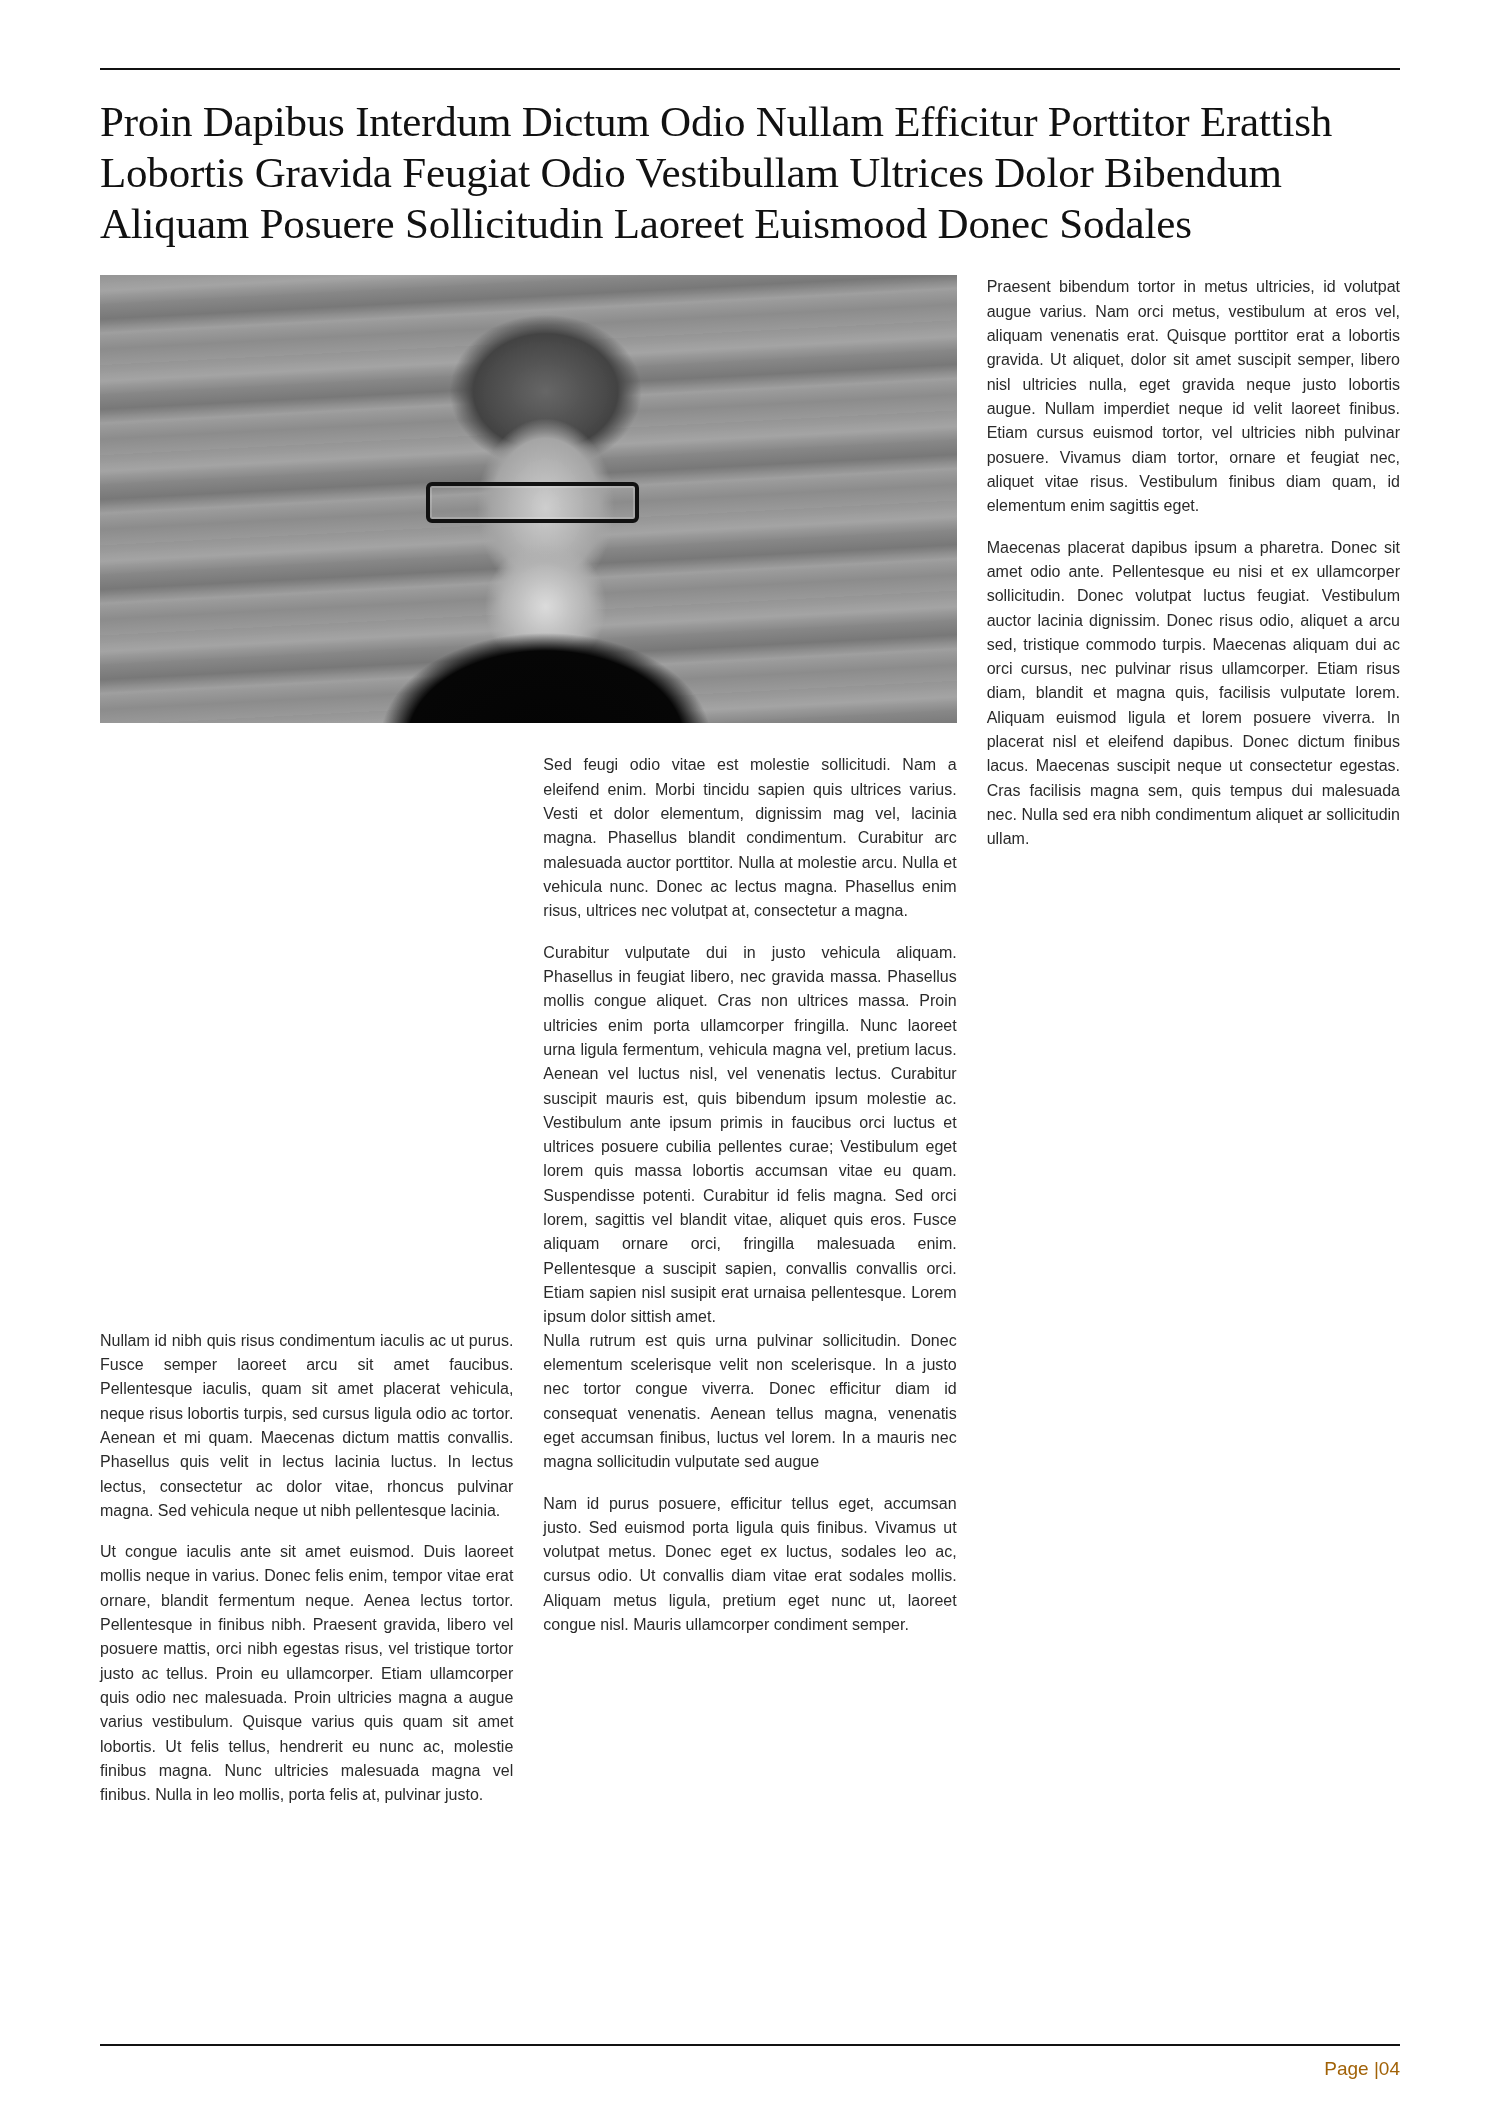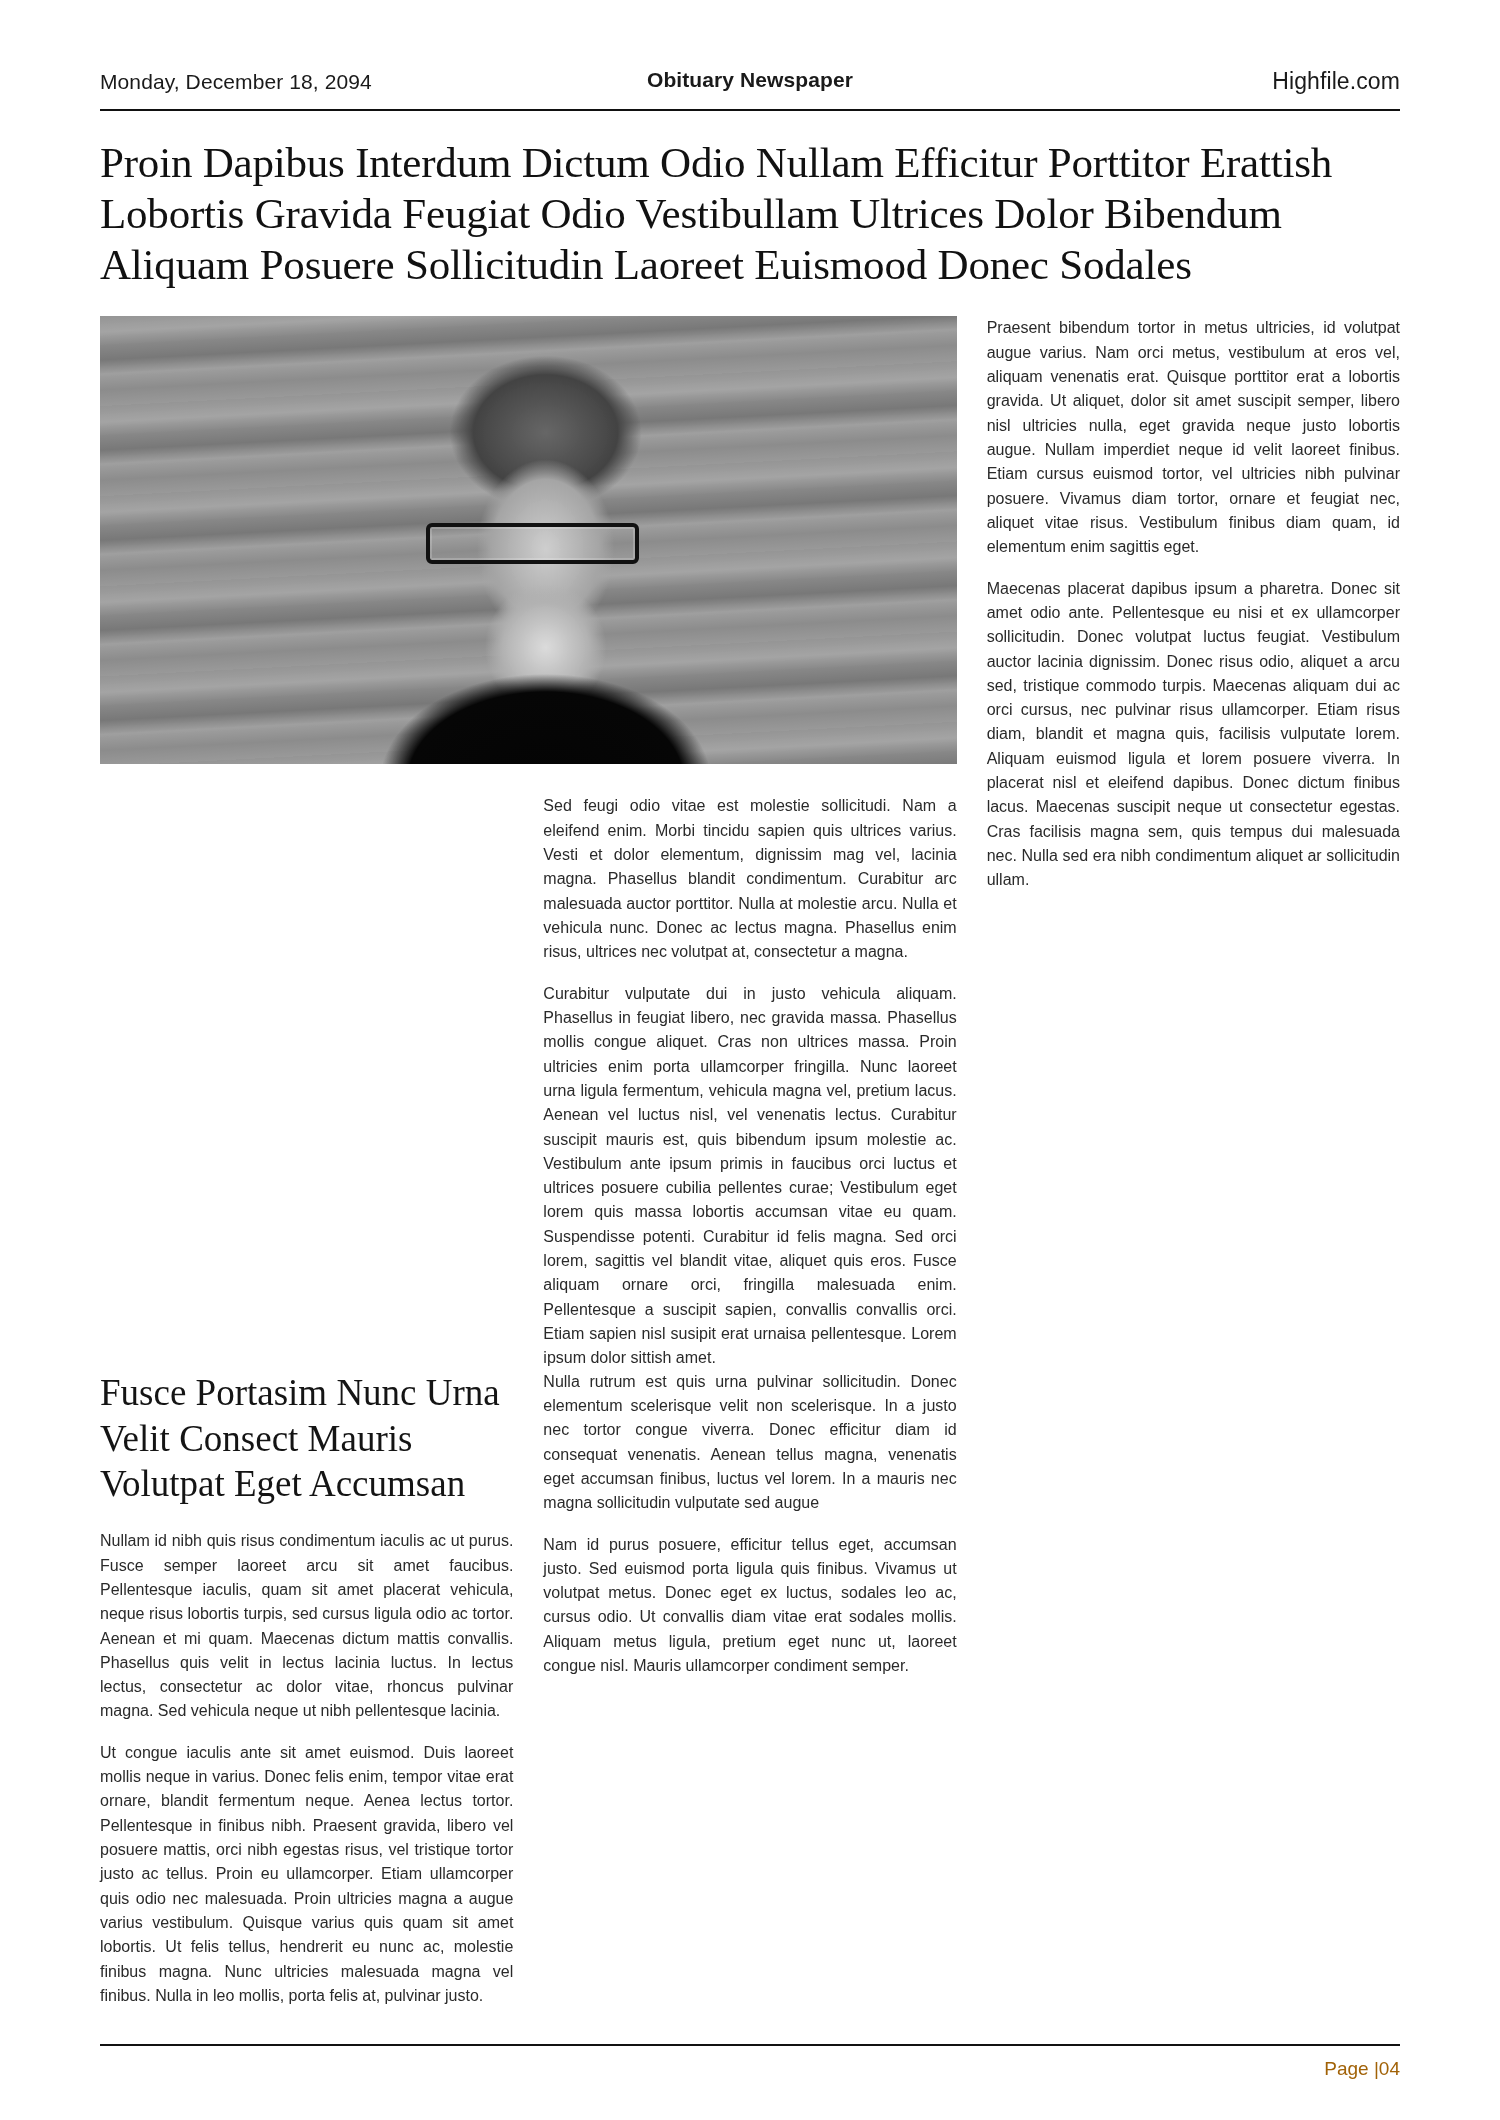--- a/index.html
+++ b/index.html
@@ -142,27 +142,20 @@
     font-size: 19px;
     padding-top: 12px;
     color: #a16207;
   }
 </style>
 </head>
 <body>
 
 <div class="page">
 
-  <div class="masthead-wrap">
-    <div class="masthead">
-      <div class="date">Monday, December 18, 2094</div>
-      <div class="title">Obituary Newspaper</div>
-      <div class="site">Highfile.com</div>
-    </div>
-  </div>
   <div class="rule-top"></div>
 
   <h1 class="headline">Proin Dapibus Interdum Dictum Odio Nullam Efficitur Porttitor Erattish Lobortis Gravida Feugiat Odio Vestibullam Ultrices Dolor Bibendum Aliquam Posuere Sollicitudin Laoreet Euismood Donec Sodales</h1>
 
   <div class="cols">
 
     <div class="figure fig-portrait">
       <div class="ph-portrait"></div>
     </div>
 
@@ -173,21 +166,20 @@
 
   <div class="col" style="grid-area: 2 / 2;">
         <p class="body-p">Sed feugi odio vitae est molestie sollicitudi. Nam a eleifend enim. Morbi tincidu sapien quis ultrices varius. Vesti et dolor elementum, dignissim mag vel, lacinia magna. Phasellus blandit condimentum. Curabitur arc malesuada auctor porttitor. Nulla at molestie arcu. Nulla et vehicula nunc. Donec ac lectus magna. Phasellus enim risus, ultrices nec volutpat at, consectetur a magna.</p>
         <p class="body-p">Curabitur vulputate dui in justo vehicula aliquam. Phasellus in feugiat libero, nec gravida massa. Phasellus mollis congue aliquet. Cras non ultrices massa. Proin ultricies enim porta ullamcorper fringilla. Nunc laoreet urna ligula fermentum, vehicula magna vel, pretium lacus. Aenean vel luctus nisl, vel venenatis lectus. Curabitur suscipit mauris est, quis bibendum ipsum molestie ac. Vestibulum ante ipsum primis in faucibus orci luctus et ultrices posuere cubilia pellentes curae; Vestibulum eget lorem quis massa lobortis accumsan vitae eu quam. Suspendisse potenti. Curabitur id felis magna. Sed orci lorem, sagittis vel blandit vitae, aliquet quis eros. Fusce aliquam ornare orci, fringilla malesuada enim. Pellentesque a suscipit sapien, convallis convallis orci. Etiam sapien nisl susipit erat urnaisa pellentesque. Lorem ipsum dolor sittish amet.</p>
       </div>
     </div>
 
   <div class="cols" style="margin-top:-1px;">
 
     <div class="col">
-      <h2 class="subhead">Fusce Portasim Nunc Urna Velit Consect Mauris Volutpat Eget Accumsan</h2>
       <p class="body-p">Nullam id nibh quis risus condimentum iaculis ac ut purus. Fusce semper laoreet arcu sit amet faucibus. Pellentesque iaculis, quam sit amet placerat vehicula, neque risus lobortis turpis, sed cursus ligula odio ac tortor. Aenean et mi quam. Maecenas dictum mattis convallis. Phasellus quis velit in lectus lacinia luctus. In lectus lectus, consectetur ac dolor vitae, rhoncus pulvinar magna. Sed vehicula neque ut nibh pellentesque lacinia.</p>
       <p class="body-p">Ut congue iaculis ante sit amet euismod. Duis laoreet mollis neque in varius. Donec felis enim, tempor vitae erat ornare, blandit fermentum neque. Aenea lectus tortor. Pellentesque in finibus nibh. Praesent gravida, libero vel posuere mattis, orci nibh egestas risus, vel tristique tortor justo ac tellus. Proin eu ullamcorper. Etiam ullamcorper quis odio nec malesuada. Proin ultricies magna a augue varius vestibulum. Quisque varius quis quam sit amet lobortis. Ut felis tellus, hendrerit eu nunc ac, molestie finibus magna. Nunc ultricies malesuada magna vel finibus. Nulla in leo mollis, porta felis at, pulvinar justo.</p>
     </div>
 
     <div class="col">
       <p class="body-p">Nulla rutrum est quis urna pulvinar sollicitudin. Donec elementum scelerisque velit non scelerisque. In a justo nec tortor congue viverra. Donec efficitur diam id consequat venenatis. Aenean tellus magna, venenatis eget accumsan finibus, luctus vel lorem. In a mauris nec magna sollicitudin vulputate sed augue</p>
       <p class="body-p lead-offset">Nam id purus posuere, efficitur tellus eget, accumsan justo. Sed euismod porta ligula quis finibus. Vivamus ut volutpat metus. Donec eget ex luctus, sodales leo ac, cursus odio. Ut convallis diam vitae erat sodales mollis. Aliquam metus ligula, pretium eget nunc ut, laoreet congue nisl. Mauris ullamcorper condiment semper.</p>
     </div>
 
     <div class="col"></div>

